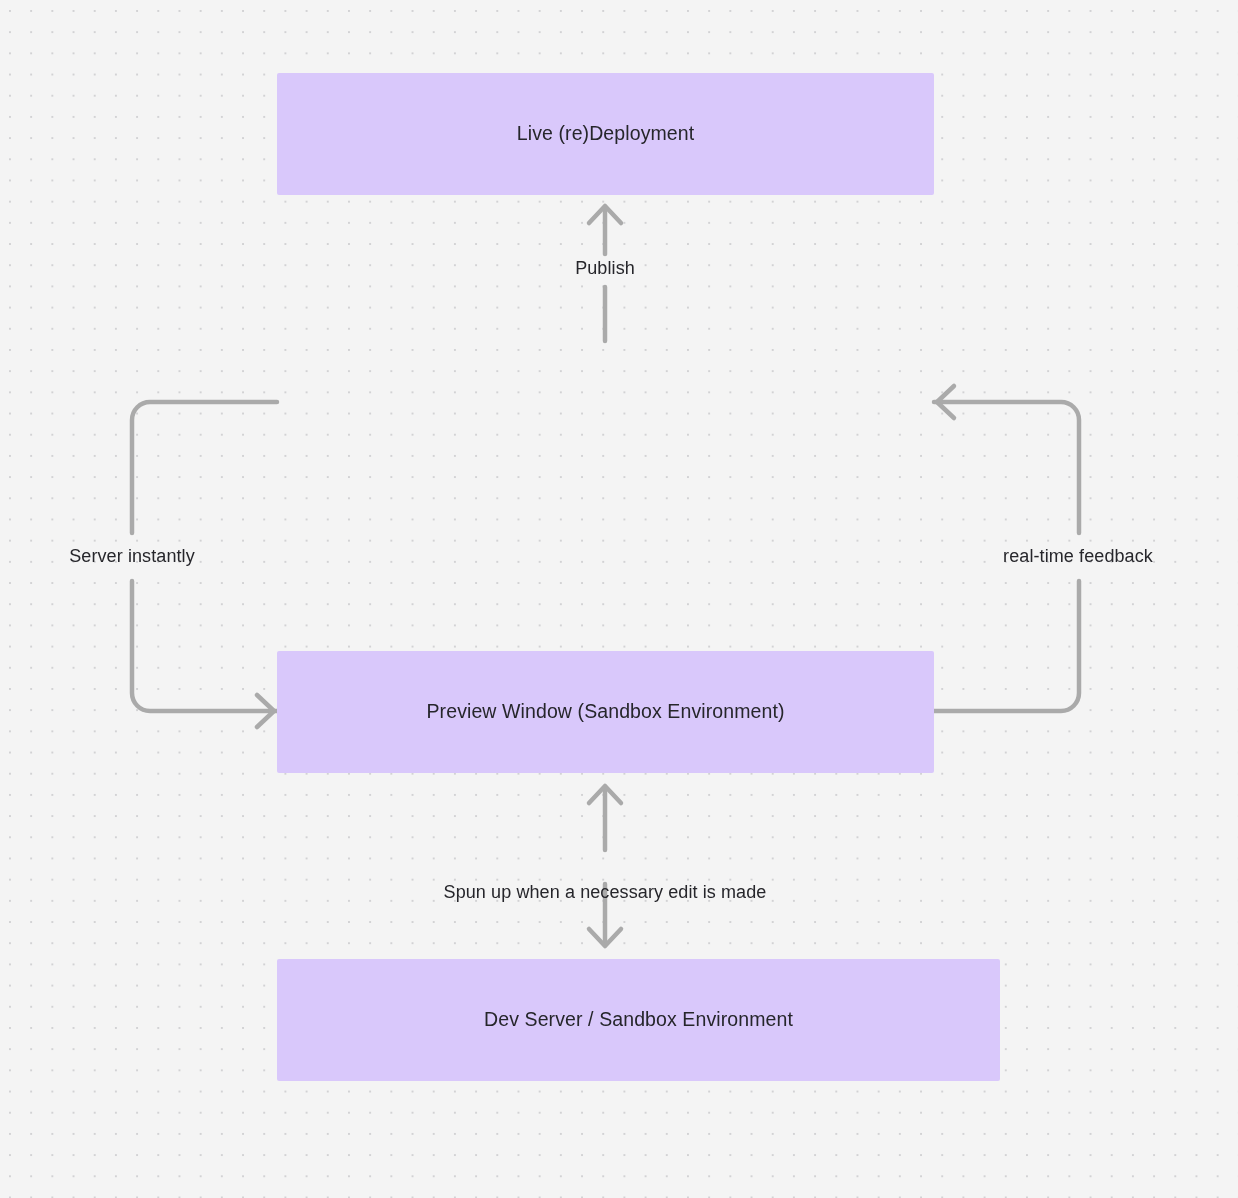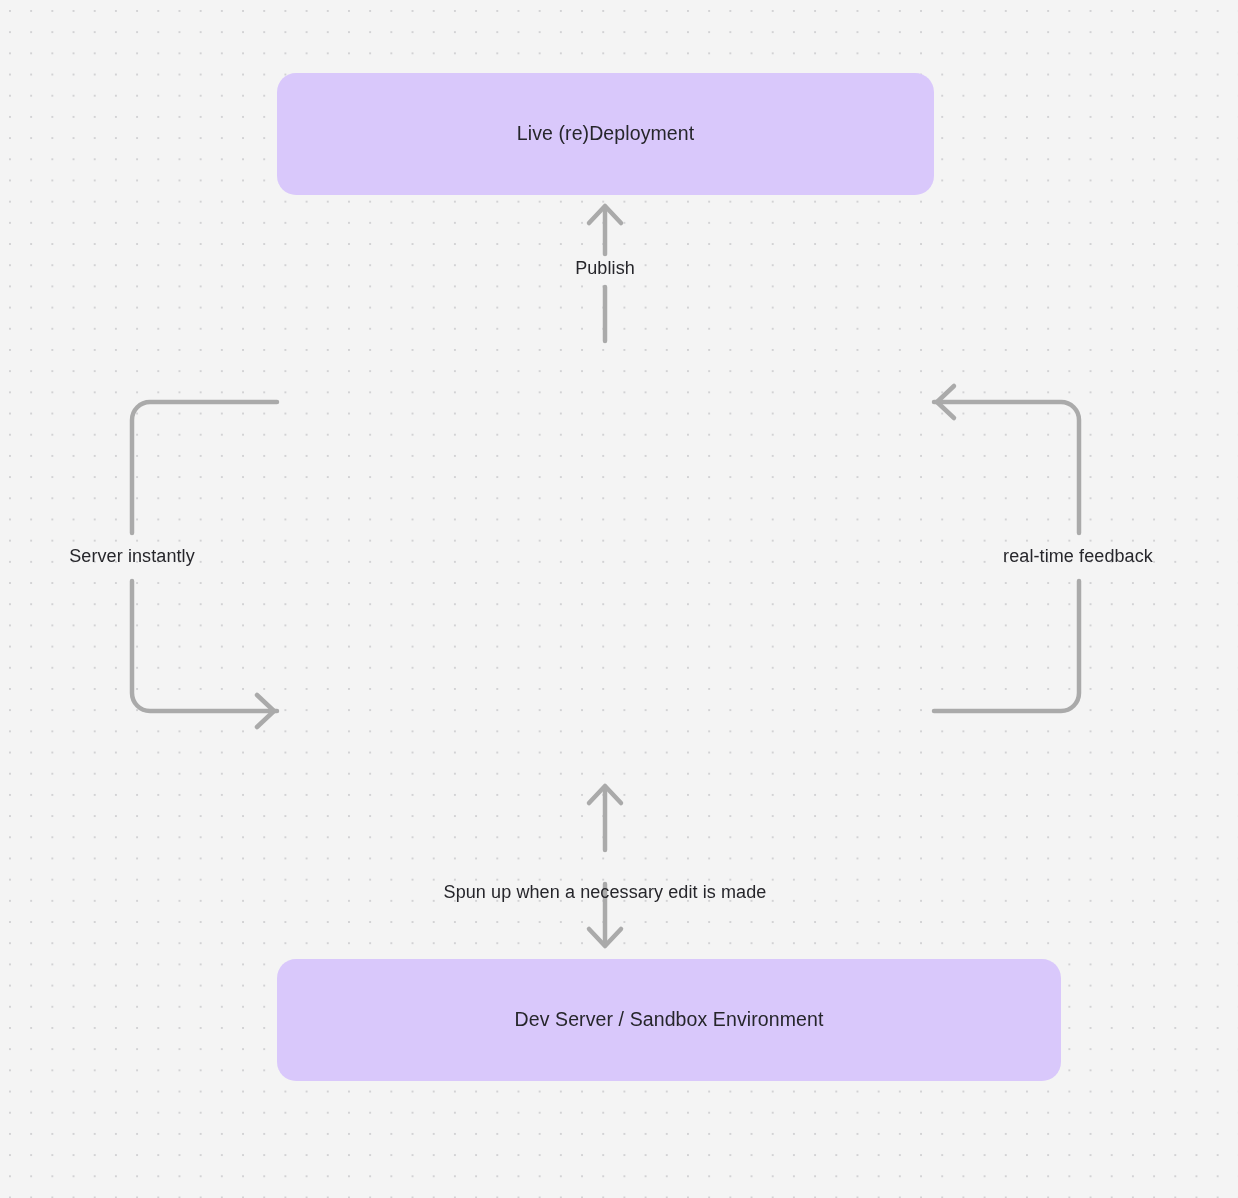--- a/index.html
+++ b/index.html
@@ -30,21 +30,21 @@
     left: 0;
     top: 0;
     width: 1238px;
     height: 1198px;
     pointer-events: none;
   }
 
   .node {
     position: absolute;
     background: #d9c8fb;
-    border-radius: 19px;
+    border-radius: 2px;
     display: flex;
     align-items: center;
     justify-content: center;
     box-sizing: border-box;
   }
 
   .node-label {
     font-size: 19.5px;
     line-height: 1.2;
     color: #26262b;
@@ -62,21 +62,21 @@
     white-space: nowrap;
     transform: translate(-50%, -50%);
     background: transparent;
     padding: 0 4px;
   }
 
   
   #node-live-deployment { left: 277px; top: 73px;  width: 657px; height: 122px; }
   #node-user-edits      { left: 277px; top: 341px; width: 657px; height: 122px; }
   #node-preview-window  { left: 277px; top: 651px; width: 657px; height: 122px; }
-  #node-dev-server      { left: 277px; top: 959px; width: 784px; height: 122px; }
+  #node-dev-server      { left: 277px; top: 959px; width: 723px; height: 122px; }
 
   
   #label-publish        { left: 605px; top: 269px; }
   #label-updates        { left: 132px; top: 557px; }
   #label-realtime       { left: 1078px; top: 557px; }
   #label-spun-up        { left: 605px; top: 866px; margin-top: 27px; }
 </style>
 </head>
 <body>
 
@@ -110,20 +110,23 @@
         <path d="M 589 929 L 605 946 L 621 929"></path>
       </g>
     </g>
   </svg>
 
   <div class="node" id="node-live-deployment">
     <span class="node-label">Live (re)Deployment</span>
   </div>
 
 
+  <div class="node" id="node-preview-window">
+    <span class="node-label">Preview Window (Sandbox Environment)</span>
+  </div>
 
   <div class="node" id="node-dev-server">
     <span class="node-label">Dev Server / Sandbox Environment</span>
   </div>
 
   <div class="edge-label" id="label-publish">Publish</div>
 
   <div class="edge-label" id="label-updates">Server instantly</div>
 
   <div class="edge-label" id="label-realtime">real-time feedback</div>

